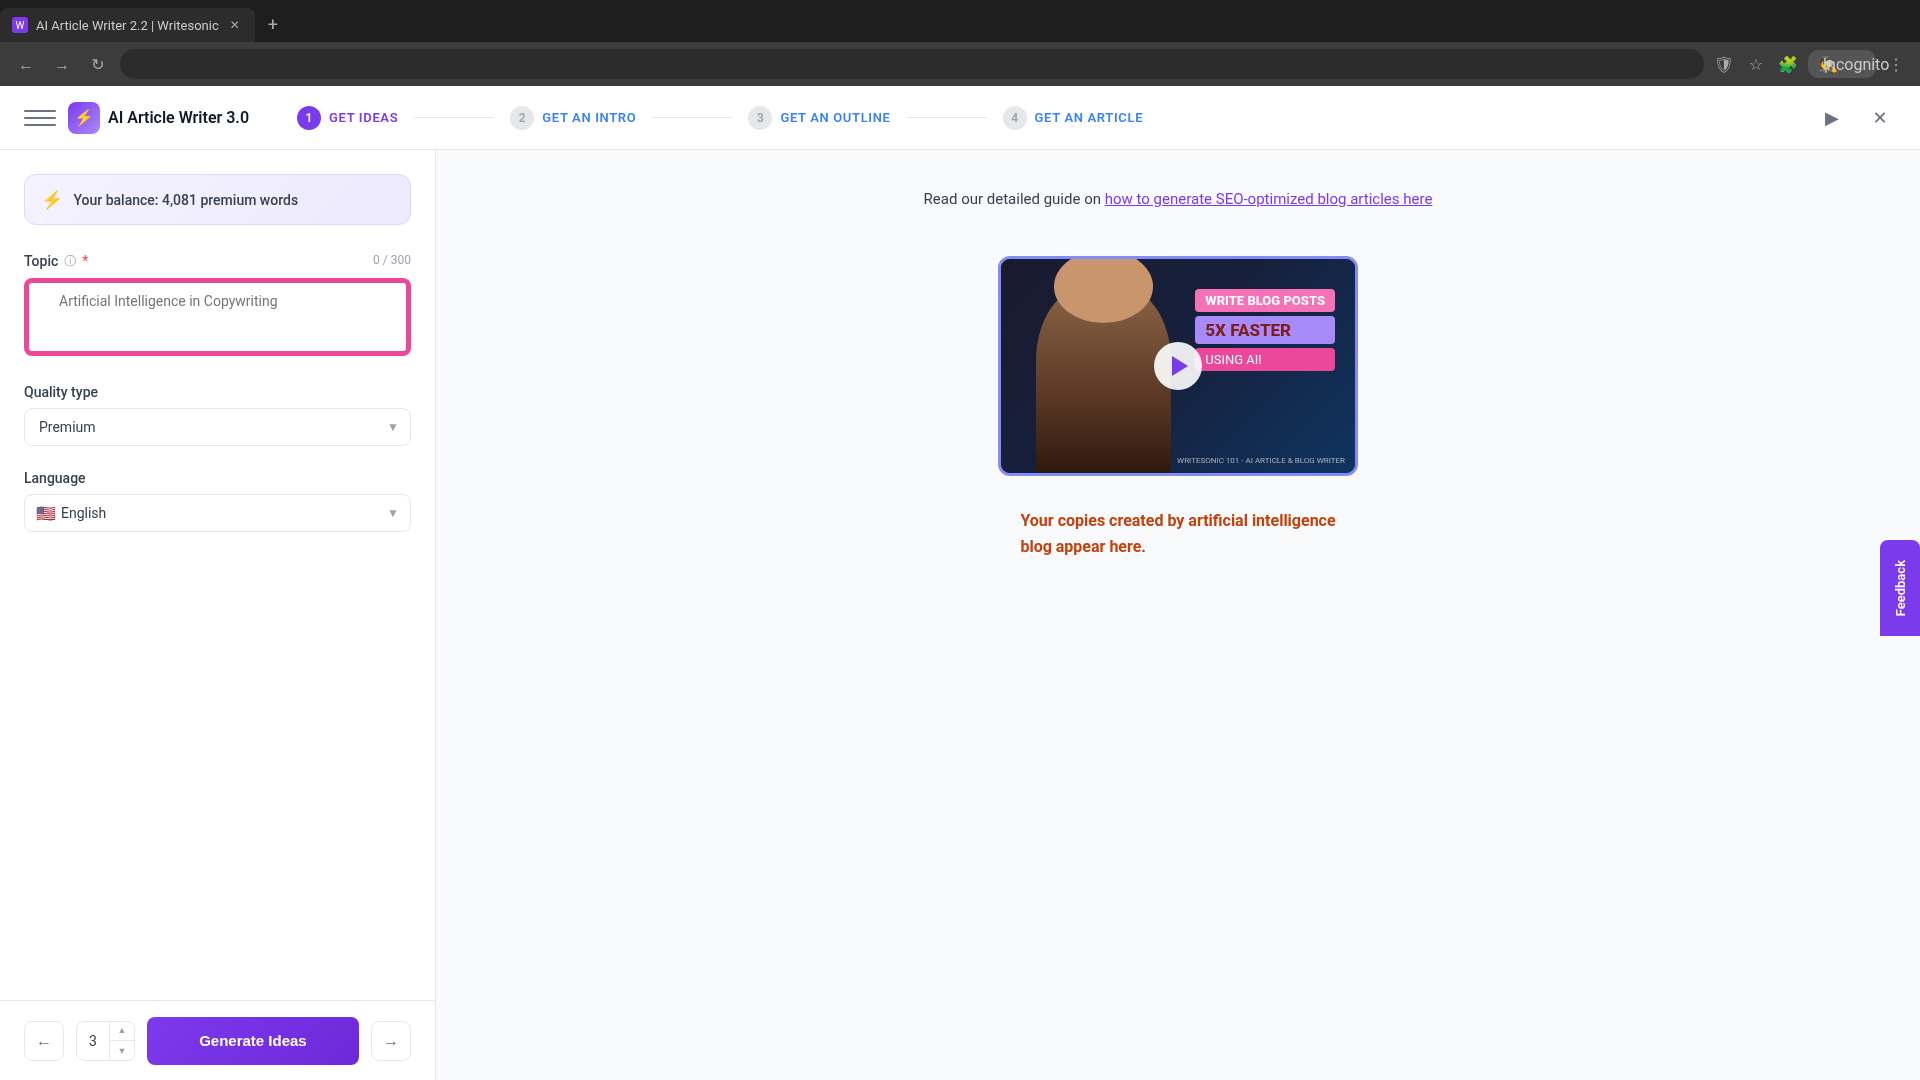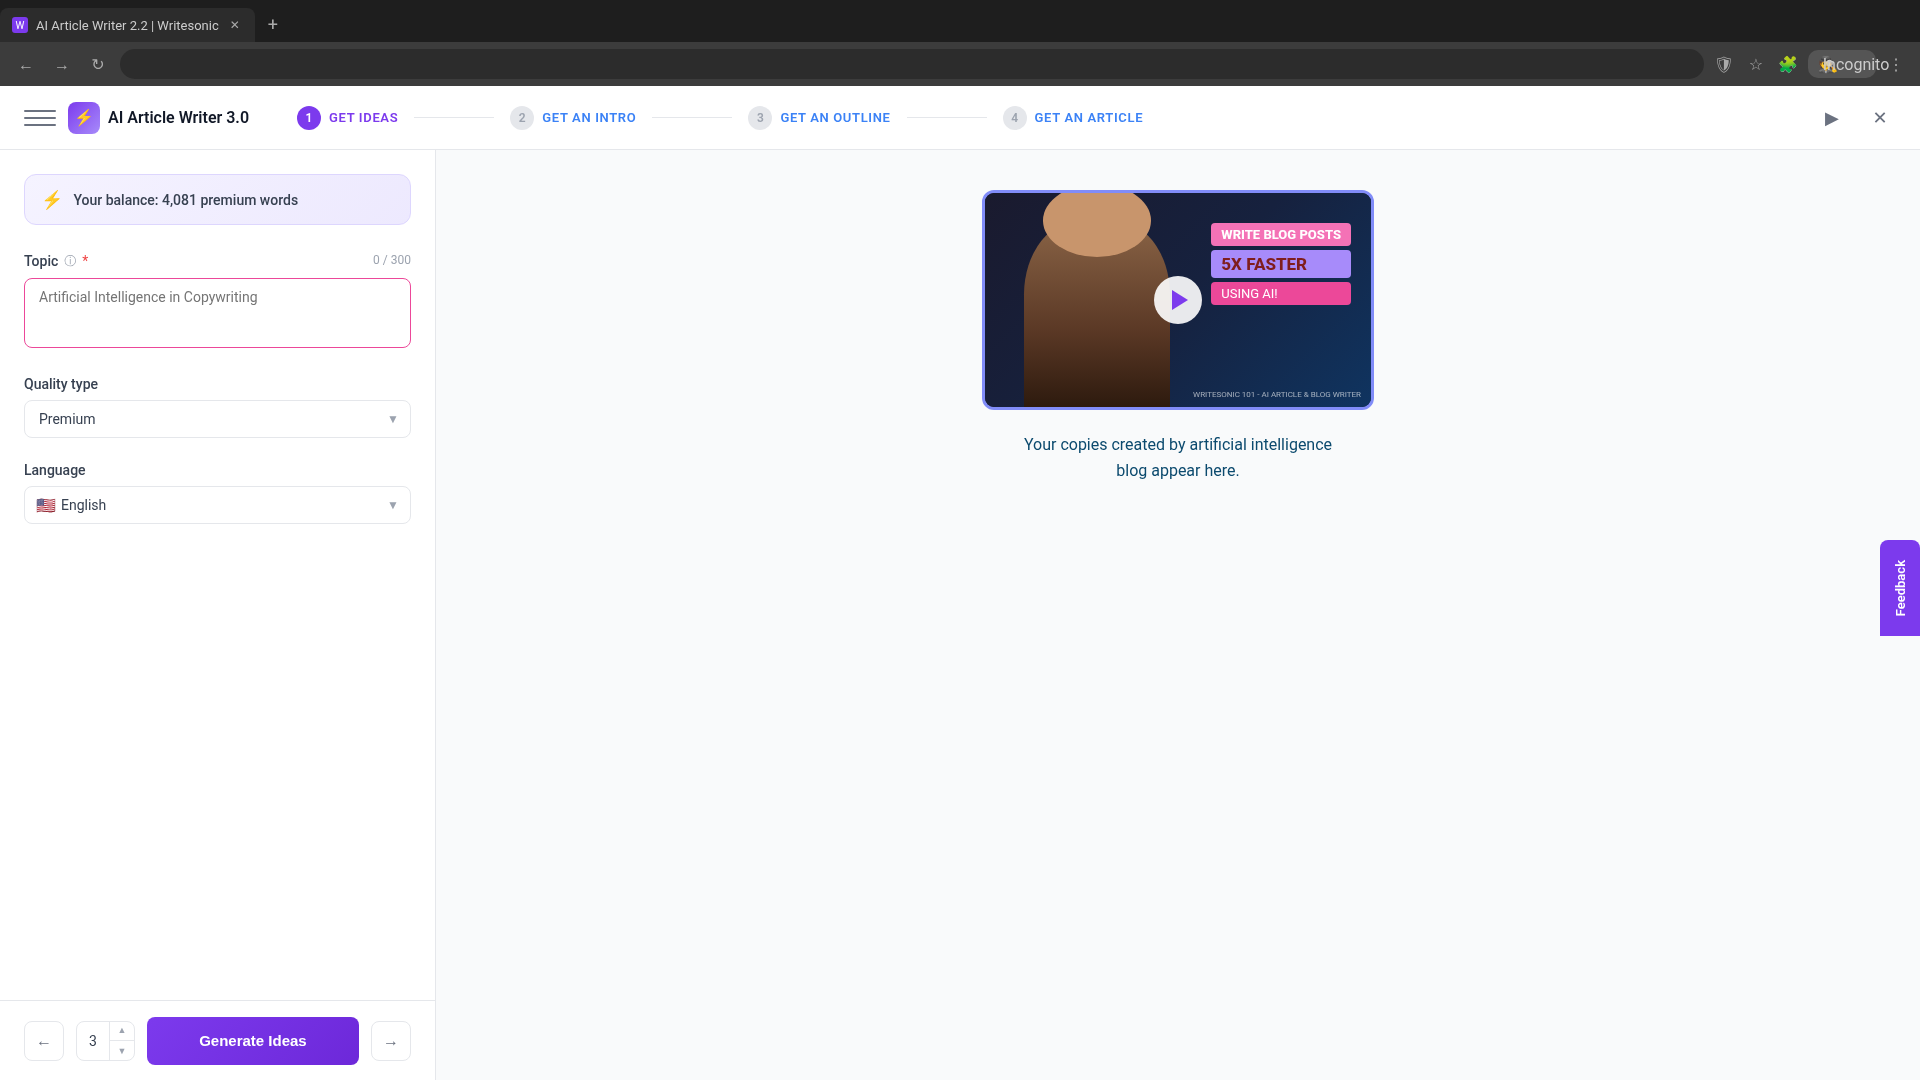--- a/index.html
+++ b/index.html
@@ -304,23 +304,23 @@
       font-size: 12px;
       cursor: help;
     }
     .form-label-counter {
       margin-left: auto;
       font-size: 12px;
       color: #9ca3af;
     }
     .form-input {
       width: 100%;
-      border: 1px solid #ec4899;
+      border: 5px solid #ec4899;
       border-radius: 8px;
-      padding: 10px 14px;
+      padding: 10px 30px;
       font-size: 14px;
       color: #9ca3af;
       outline: none;
       resize: none;
       font-family: inherit;
     }
 
     .form-select {
       width: 100%;
       border: 1px solid #e5e7eb;
@@ -464,28 +464,28 @@
       color: #374151;
       margin-bottom: 48px;
       text-align: center;
     }
     .guide-link a {
       color: #7c3aed;
       text-decoration: underline;
     }
 
     .video-container {
-      width: 392px;
+      width: 360px;
       height: 220px;
       border: 3px solid #818cf8;
       border-radius: 12px;
       overflow: hidden;
       position: relative;
       background: #1a1a2e;
-      margin-bottom: 22px;
+      margin-bottom: 32px;
     }
     .video-bg {
       width: 100%;
       height: 100%;
       background: linear-gradient(135deg, #1a1a2e 0%, #16213e 50%, #0f3460 100%);
       display: flex;
       align-items: center;
       justify-content: center;
       position: relative;
     }
@@ -543,23 +543,23 @@
     .play-btn::after {
       content: '';
       border-left: 16px solid #7c3aed;
       border-top: 10px solid transparent;
       border-bottom: 10px solid transparent;
       margin-left: 4px;
     }
 
     .copies-text {
       font-size: 16px;
-      color: #0c4a6e;
-      text-align: center;
+      color: #c2410c;
       line-height: 1.6;
+      font-weight: bold;
     }
 
     
     .feedback-tab {
       position: fixed;
       right: -40px;
       top: 50%;
       transform: translateY(-50%) rotate(90deg);
       background: #7c3aed;
       color: white;
@@ -717,20 +717,24 @@
               <div class="page-number-arrow">▲</div>
               <div class="page-number-arrow">▼</div>
             </div>
           </div>
           <button class="generate-btn">Generate Ideas</button>
           <button class="next-arrow-btn">→</button>
         </div>
       </div>
 
       <div class="right-panel">
+        <p class="guide-link">
+          <span>Read our detailed guide on</span>
+          <a href="#">how to generate SEO-optimized blog articles here</a>
+        </p>
 
         <div class="video-container">
           <div class="video-bg">
 
             <div style="position:absolute;left:0;bottom:0;width:100%;height:100%;overflow:hidden;">
               <div style="position:absolute;left:10%;bottom:0;width:38%;height:88%;background:linear-gradient(to bottom,#8b6547 0%,#5a3825 60%,#2d1a0e 100%);border-radius:40% 40% 0 0;"></div>
               <div style="position:absolute;left:15%;bottom:70%;width:28%;height:34%;background:#c8956c;border-radius:50%;"></div>
             </div>
 
             <div class="video-text-overlay">

